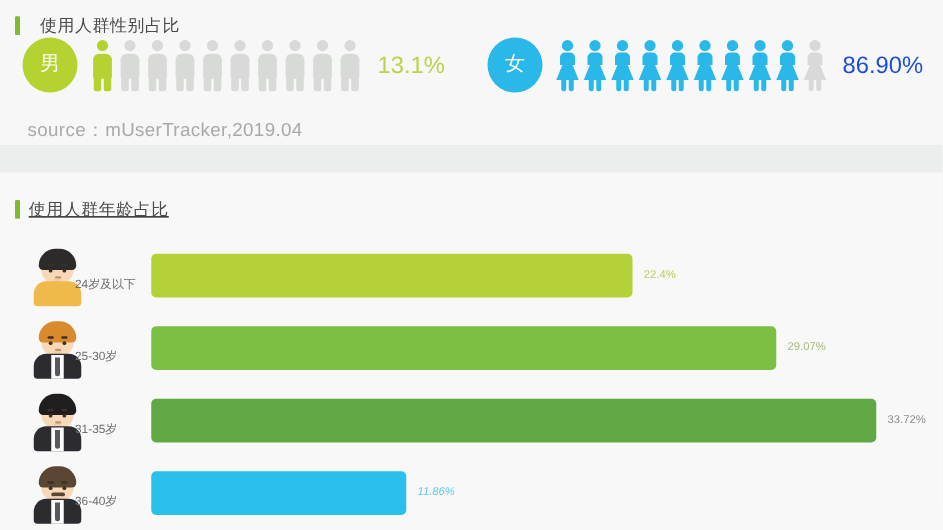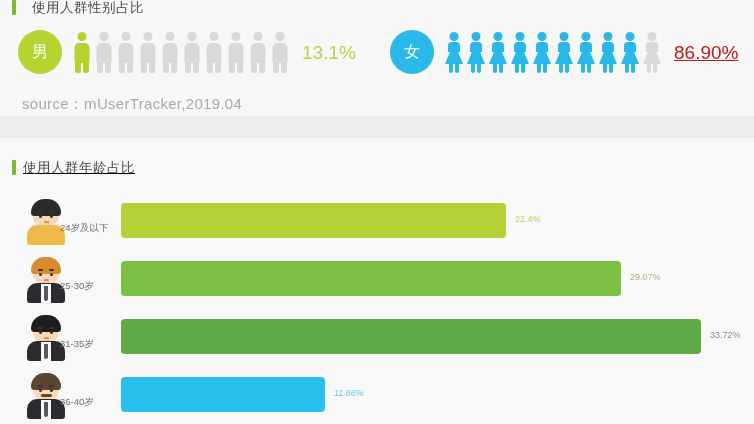--- a/index.html
+++ b/index.html
@@ -27,21 +27,21 @@
     position:absolute;display:flex;align-items:center;gap:7px;
   }
   .sec-bar{
     width:4px;height:15px;background:#7dbb2f;border-radius:1px;
     display:block;
   }
   .sec-title{
     font-size:13.5px;color:#4a4a4a;letter-spacing:.5px;
     white-space:nowrap;line-height:1;
   }
-  #gender-head{left:12px;top:0;gap:16px;}
+  #gender-head{left:12px;top:13px;gap:16px;}
   #age-head{left:12px;top:160px;text-decoration:underline;}
 
   
   .gender-group{position:absolute;display:flex;align-items:center;}
   #gender-male{left:18px;top:30px;}
   #gender-female{left:390px;top:30px;}
 
   .badge{
     width:44px;height:44px;border-radius:50%;
     display:flex;align-items:center;justify-content:center;
@@ -72,21 +72,21 @@
   .f-shoulder{position:absolute;left:50%;top:12px;transform:translateX(-50%);
     width:12px;height:10px;border-radius:4px 4px 0 0;background:currentColor;}
   .f-legL,.f-legR{position:absolute;top:33px;width:4px;height:10px;
     background:currentColor;border-radius:0 0 2px 2px;}
   .f-legL{left:5px;} .f-legR{right:5px;}
 
   .pct{
     margin-left:12px;font-size:19px;line-height:1;white-space:nowrap;text-align:right;
   }
   .pct-male{color:#b9d34a;}
-  .pct-female{color:#b91c1c;text-decoration:underline;}
+  .pct-female{color:#1d4ed8;}
 
   
   #source-note{
     position:absolute;left:22px;top:95px;
     font-size:15px;color:#a9aaa8;letter-spacing:.3px;white-space:nowrap;
   }
 
   
   .age-row{position:absolute;left:0;width:754px;height:58px;}
   .avatar{

